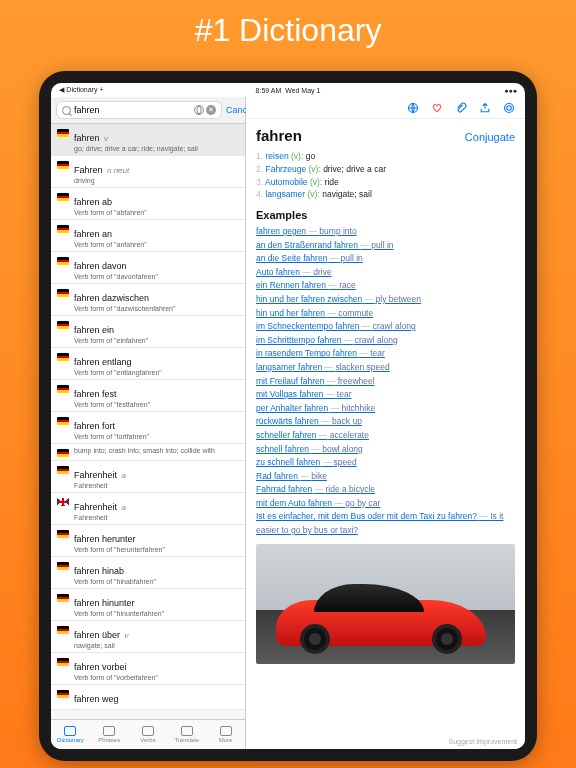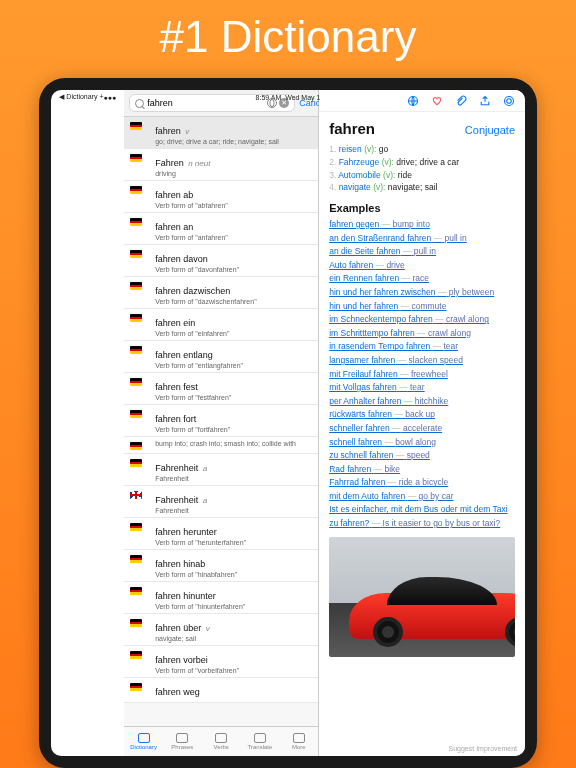--- a/index.html
+++ b/index.html
@@ -1,34 +1,34 @@
 <!DOCTYPE html>
 <html><head>
 <meta charset="utf-8">
 <style>
 * { margin:0; padding:0; box-sizing:border-box; font-family:-apple-system,Helvetica,Arial,sans-serif; }
 body { background:linear-gradient(180deg,#ff9a2e,#ff7a18); width:576px; height:768px; overflow:hidden; }
-.marketing-title { text-align:center; color:#fff; font-size:44px; font-weight:400; padding:12px 0 16px; }
+.marketing-title { text-align:center; color:#fff; font-size:32px; font-weight:400; padding:12px 0 22px; }
 .ipad { width:498px; height:690px; margin:0 auto; background:#1a1a1a; border-radius:26px; padding:12px; box-shadow:0 4px 20px rgba(0,0,0,.3); }
-.screen { width:100%; height:100%; background:#fff; border-radius:10px; overflow:hidden; display:flex; flex-direction:row; }
+.screen { width:100%; height:100%; background:#fff; border-radius:10px; overflow:hidden; display:flex; flex-direction:column; }
 .statusbar { height:14px; font-size:7px; color:#222; display:flex; align-items:center; padding:0 8px; justify-content:space-between; }
 .statusbar .center { position:absolute; left:50%; transform:translateX(-50%); }
 .content { flex:1; display:flex; overflow:hidden; }
 .left { width:195px; border-right:1px solid #ccc; display:flex; flex-direction:column; background:#f7f7f7; }
 .searchbar { display:flex; align-items:center; padding:4px 5px; gap:4px; background:#f2f2f2; border-bottom:1px solid #d0d0d0; }
 .searchbox { flex:1; display:flex; align-items:center; background:#fff; border:1px solid #d8d8d8; border-radius:6px; padding:2px 5px; height:18px; }
 .searchbox input { border:none; outline:none; font-size:9px; flex:1; background:transparent; }
 .mag { width:9px; height:9px; border:1px solid #888; border-radius:50%; position:relative; margin-right:3px; }
 .mag::after { content:''; position:absolute; width:4px; height:1px; background:#888; transform:rotate(45deg); bottom:-1px; right:-2px; }
 .globe-sm { width:10px; height:10px; border:1px solid #888; border-radius:50%; margin-left:3px; position:relative; }
 .globe-sm::before { content:''; position:absolute; top:0; bottom:0; left:50%; width:3px; border:1px solid #888; border-radius:50%; transform:translateX(-50%); }
 .clear { width:10px; height:10px; background:#999; border-radius:50%; color:#fff; font-size:7px; display:flex; align-items:center; justify-content:center; margin-left:2px; }
 .cancel { color:#0a7aff; font-size:9px; }
 .list { flex:1; overflow-y:auto; }
-.row { display:flex; align-items:flex-start; padding:3px 6px; border-bottom:1px solid #e8e8e8; gap:13px; background:#fff; }
+.row { display:flex; align-items:flex-start; padding:3px 6px; border-bottom:1px solid #e8e8e8; gap:5px; background:#fff; }
 .row.highlighted { background:#e9e9e9; }
 .flag { width:12px; height:8px; border-radius:1px; flex-shrink:0; margin-top:2px; background:linear-gradient(180deg,#000 33%,#d00 33%,#d00 66%,#fc0 66%); }
 .flag.uk { background:#1a3a7a; position:relative; overflow:hidden; }
 .flag.uk::before { content:''; position:absolute; inset:0; background:linear-gradient(45deg,transparent 40%,#fff 40%,#fff 60%,transparent 60%),linear-gradient(-45deg,transparent 40%,#fff 40%,#fff 60%,transparent 60%); }
 .flag.uk::after{content:'';position:absolute;inset:0;background:linear-gradient(90deg,transparent 40%,#d00 40%,#d00 60%,transparent 60%),linear-gradient(0deg,transparent 35%,#d00 35%,#d00 65%,transparent 65%);}
 .rowtxt { flex:1; min-width:0; }
 .term { font-size:9px; color:#111; }
 .pos { font-size:8px; color:#888; font-style:italic; }
 .sub { font-size:7px; color:#666; line-height:1; }
 .tabbar { height:30px; border-top:1px solid #ccc; display:flex; background:#f9f9f9; }
@@ -277,21 +277,21 @@
   </div>
   <div class="detail">
     <div class="dhead">
       <span class="headword">fahren</span>
       <span class="conj">Conjugate</span>
     </div>
     <div class="defs" id="defs">
               <div class="def"><span class="num">1.</span> <span class="dterm">reisen</span> <span class="dpos">(v):</span> <span class="gloss">go</span></div>
               <div class="def"><span class="num">2.</span> <span class="dterm">Fahrzeuge</span> <span class="dpos">(v):</span> <span class="gloss">drive; drive a car</span></div>
               <div class="def"><span class="num">3.</span> <span class="dterm">Automobile</span> <span class="dpos">(v):</span> <span class="gloss">ride</span></div>
-              <div class="def"><span class="num">4.</span> <span class="dterm">navigate</span> <span class="dpos">(v):</span> <span class="gloss">navigate; sail</span></div>
+              <div class="def"><span class="num">4.</span> <span class="dterm">langsamer</span> <span class="dpos">(v):</span> <span class="gloss">navigate; sail</span></div>
             </div>
     <div class="section-h">Examples</div>
     <div id="examples">
               <div class="ex"><span>fahren gegen</span> <span class="dash">—</span> <span class="trans">bump into</span></div>
               <div class="ex"><span>an den Straßenrand fahren</span> <span class="dash">—</span> <span class="trans">pull in</span></div>
               <div class="ex"><span>an die Seite fahren</span> <span class="dash">—</span> <span class="trans">pull in</span></div>
               <div class="ex"><span>Auto fahren</span> <span class="dash">—</span> <span class="trans">drive</span></div>
               <div class="ex"><span>ein Rennen fahren</span> <span class="dash">—</span> <span class="trans">race</span></div>
               <div class="ex"><span>hin und her fahren zwischen</span> <span class="dash">—</span> <span class="trans">ply between</span></div>
               <div class="ex"><span>hin und her fahren</span> <span class="dash">—</span> <span class="trans">commute</span></div>

